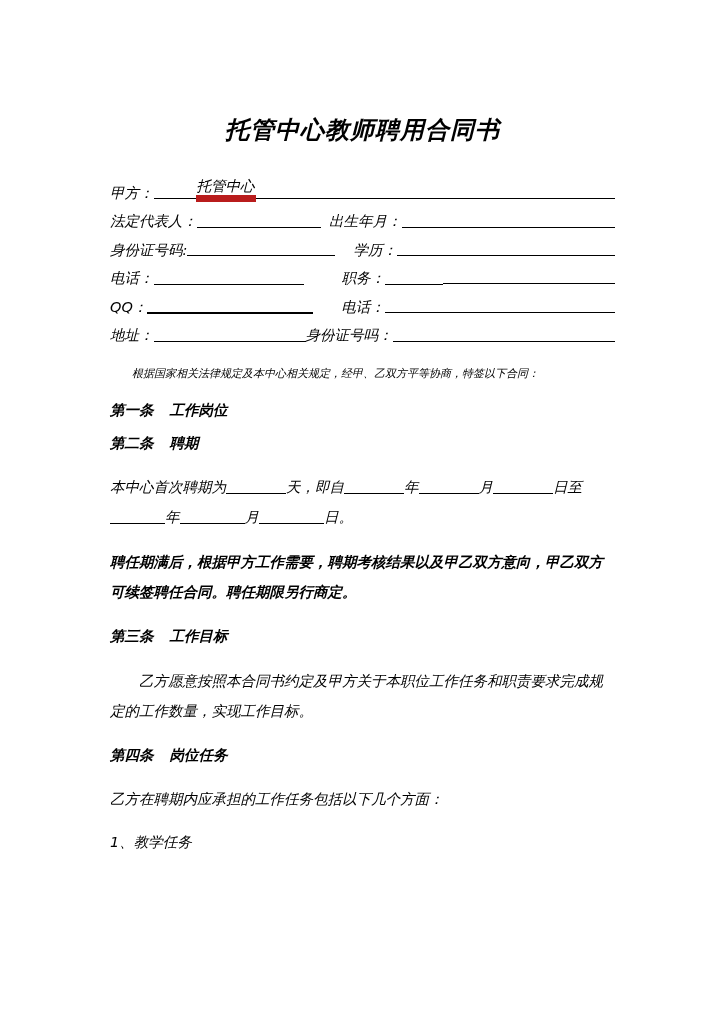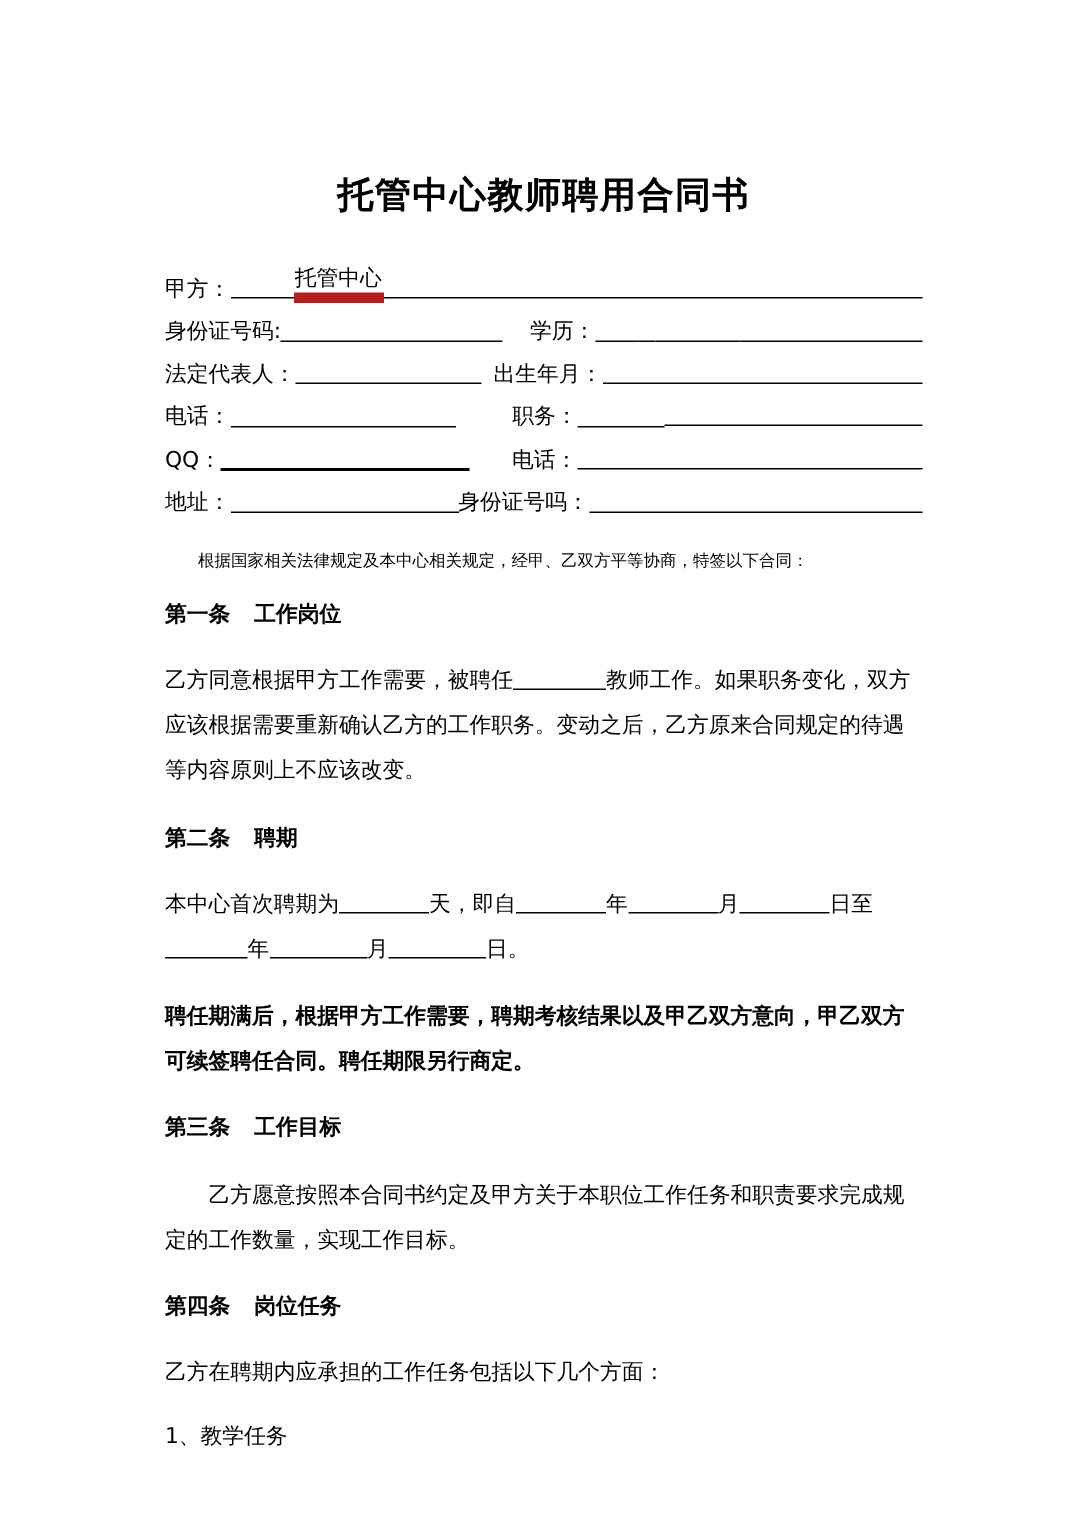--- a/index.html
+++ b/index.html
@@ -14,20 +14,21 @@
     font-family: "DejaVu Sans", "Liberation Sans", sans-serif;
     color: #000000;
     -webkit-font-smoothing: antialiased;
   }
   .page {
     position: relative;
     width: 660px;
     height: 1017px;
     background: #ffffff;
     box-sizing: border-box;
+    font-style: italic;
   }
   .content {
     position: absolute;
     left: 110px;
     top: 0;
     width: 505px;
   }
 
   
   .doc-title {
@@ -122,42 +123,42 @@
 
       <div class="form-row">
         <span class="fl">甲方：</span>
         <span class="rule" style="width:42px;"></span>
         <span class="rule-filled" style="width:60px;">托管中心</span>
         <span class="rule" style="width:82px;"></span>
         <span class="rule grow"></span>
       </div>
 
       <div class="form-row">
+        <span class="fl">法定代表人：</span>
+        <span class="rule" style="width:124px;"></span>
+        <span class="gapper" style="width:8px;"></span>
+        <span class="fl">出生年月：</span>
+        <span class="rule med" style="width:52px;"></span>
+        <span class="rule" style="width:28px;"></span>
+        <span class="rule med" style="width:38px;"></span>
+        <span class="rule grow"></span>
+      </div>
+
+      <div class="form-row">
         <span class="fl">身份证号码:</span>
         <span class="rule" style="width:148px;"></span>
         <span class="gapper" style="width:18px;"></span>
         <span class="fl">学历：</span>
         <span class="rule med" style="width:28px;"></span>
         <span class="rule" style="width:12px;"></span>
         <span class="rule med" style="width:56px;"></span>
         <span class="rule grow"></span>
       </div>
 
       <div class="form-row">
-        <span class="fl">法定代表人：</span>
-        <span class="rule" style="width:124px;"></span>
-        <span class="gapper" style="width:8px;"></span>
-        <span class="fl">出生年月：</span>
-        <span class="rule med" style="width:52px;"></span>
-        <span class="rule" style="width:28px;"></span>
-        <span class="rule med" style="width:38px;"></span>
-        <span class="rule grow"></span>
-      </div>
-
-      <div class="form-row">
         <span class="fl">电话：</span>
         <span class="rule" style="width:150px;"></span>
         <span class="gapper" style="width:38px;"></span>
         <span class="fl">职务：</span>
         <span class="rule" style="width:58px;"></span>
         <span class="rule grow" style="position:relative;top:-4px;"></span>
       </div>
 
       <div class="form-row">
         <span class="fl">QQ：</span>
@@ -174,21 +175,20 @@
         <span class="rule grow"></span>
       </div>
 
     </div>
 
     <p class="intro">根据国家相关法律规定及本中心相关规定，经甲、乙双方平等协商，特签以下合同：</p>
 
     <div class="clause-head">
       <span>第一条</span><span class="sp"></span><span>工作岗位</span>
     </div>
-    <p class="para"><span>乙方同意根据甲方工作需要，被聘任</span><span class="blank w62"></span><span>教师工作。如果职务变化，双方应该根据需要重新确认乙方的工作职务。变动之后，乙方原来合同规定的待遇等内容原则上不应该改变。</span></p>
 
     <div class="clause-head">
       <span>第二条</span><span class="sp"></span><span>聘期</span>
     </div>
     <p class="para"><span>本中心首次聘期为</span><span class="blank w60"></span><span>天，即自</span><span class="blank w60"></span><span>年</span><span class="blank w60"></span><span>月</span><span class="blank w60"></span><span>日至</span><span class="blank w55"></span><span>年</span><span class="blank w65"></span><span>月</span><span class="blank w65"></span><span>日。</span></p>
     <p class="para bold">聘任期满后，根据甲方工作需要，聘期考核结果以及甲乙双方意向，甲乙双方可续签聘任合同。聘任期限另行商定。</p>
 
     <div class="clause-head">
       <span>第三条</span><span class="sp"></span><span>工作目标</span>
     </div>

